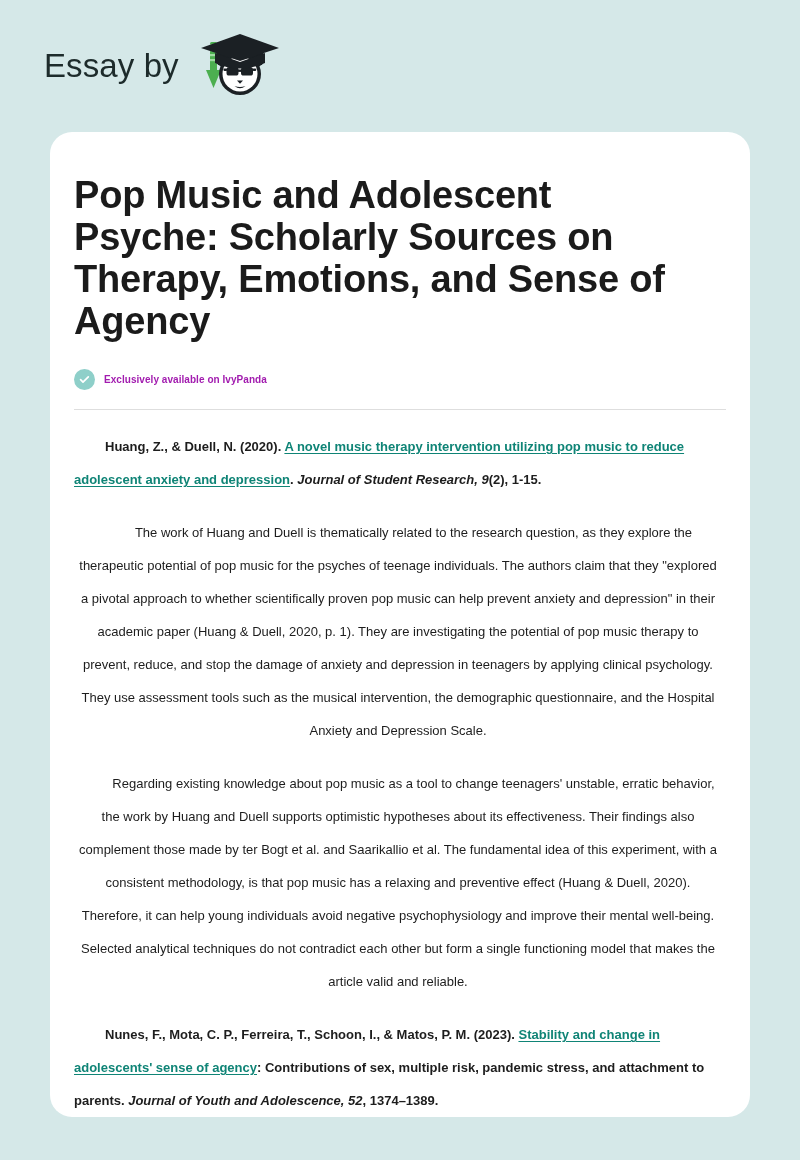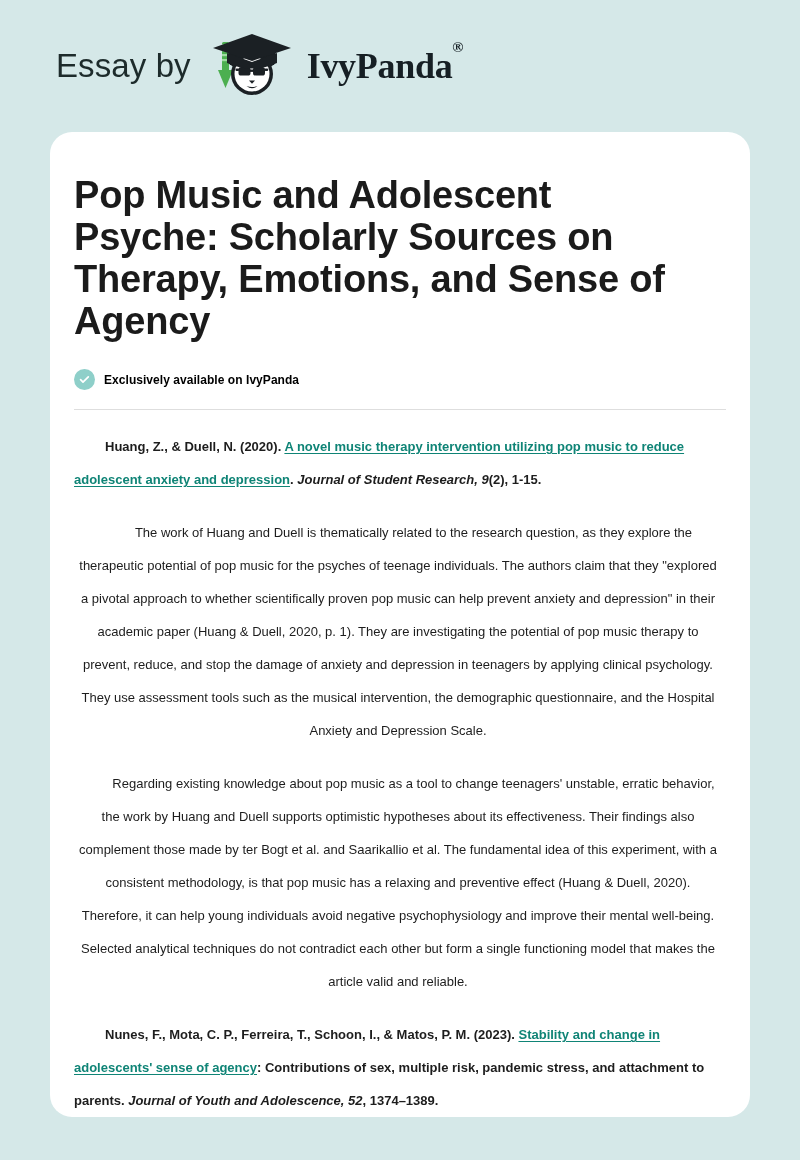--- a/index.html
+++ b/index.html
@@ -12,21 +12,21 @@
     background: #d5e8e8;
     font-family: "Liberation Sans", sans-serif;
     overflow: hidden;
   }
 
   
   .brand-bar {
     height: 132px;
     display: flex;
     align-items: center;
-    padding-left: 56px;
+    padding-left: 44px;
     box-sizing: border-box;
   }
   .brand-essay-by {
     font-family: "Liberation Sans", sans-serif;
     font-size: 33px;
     color: #1d2b2b;
     letter-spacing: 0.1px;
     white-space: nowrap;
   }
   .brand-logo-mark {
@@ -93,23 +93,23 @@
     height: 21px;
     border-radius: 50%;
     background: #8ecfc9;
     display: inline-flex;
     align-items: center;
     justify-content: center;
     flex: 0 0 auto;
   }
   .check-circle svg { display: block; }
   .exclusive-label {
-    font-size: 12px;
-    font-weight: bold;
-    color: #000000;
+    font-size: 10px;
+    font-weight: bold;
+    color: #a21caf;
     letter-spacing: 0.05px;
   }
 
   .divider {
     height: 1px;
     background: #dedede;
     margin-top: 19px;
     margin-bottom: 0;
     width: 652px;
   }
@@ -182,23 +182,20 @@
         <path d="M41.5 56 q5.5 4.5 11 0 q-5.5 2.2 -11 0 z"></path>
       </g>
 
       <g fill="#1b2024">
         <path d="M47 4 L86 18 L47 31 L8 18 Z"></path>
         <path d="M22 23 L22 33 q25 11 50 0 L72 23 L47 32 Z"></path>
       </g>
     </svg>
   </span>
 
-  <span class="brand-wordmark">
-    <span>IvyPanda</span><sup>®</sup>
-  </span>
 </div>
 
 <div class="paper-card">
   <div class="card-inner">
 
     <h1 class="doc-title">Pop Music and Adolescent Psyche: Scholarly Sources on Therapy, Emotions, and Sense of Agency</h1>
 
     <div class="exclusive-badge">
       <span class="check-circle">
         <svg width="13" height="13" viewBox="0 0 13 13" xmlns="http://www.w3.org/2000/svg">

